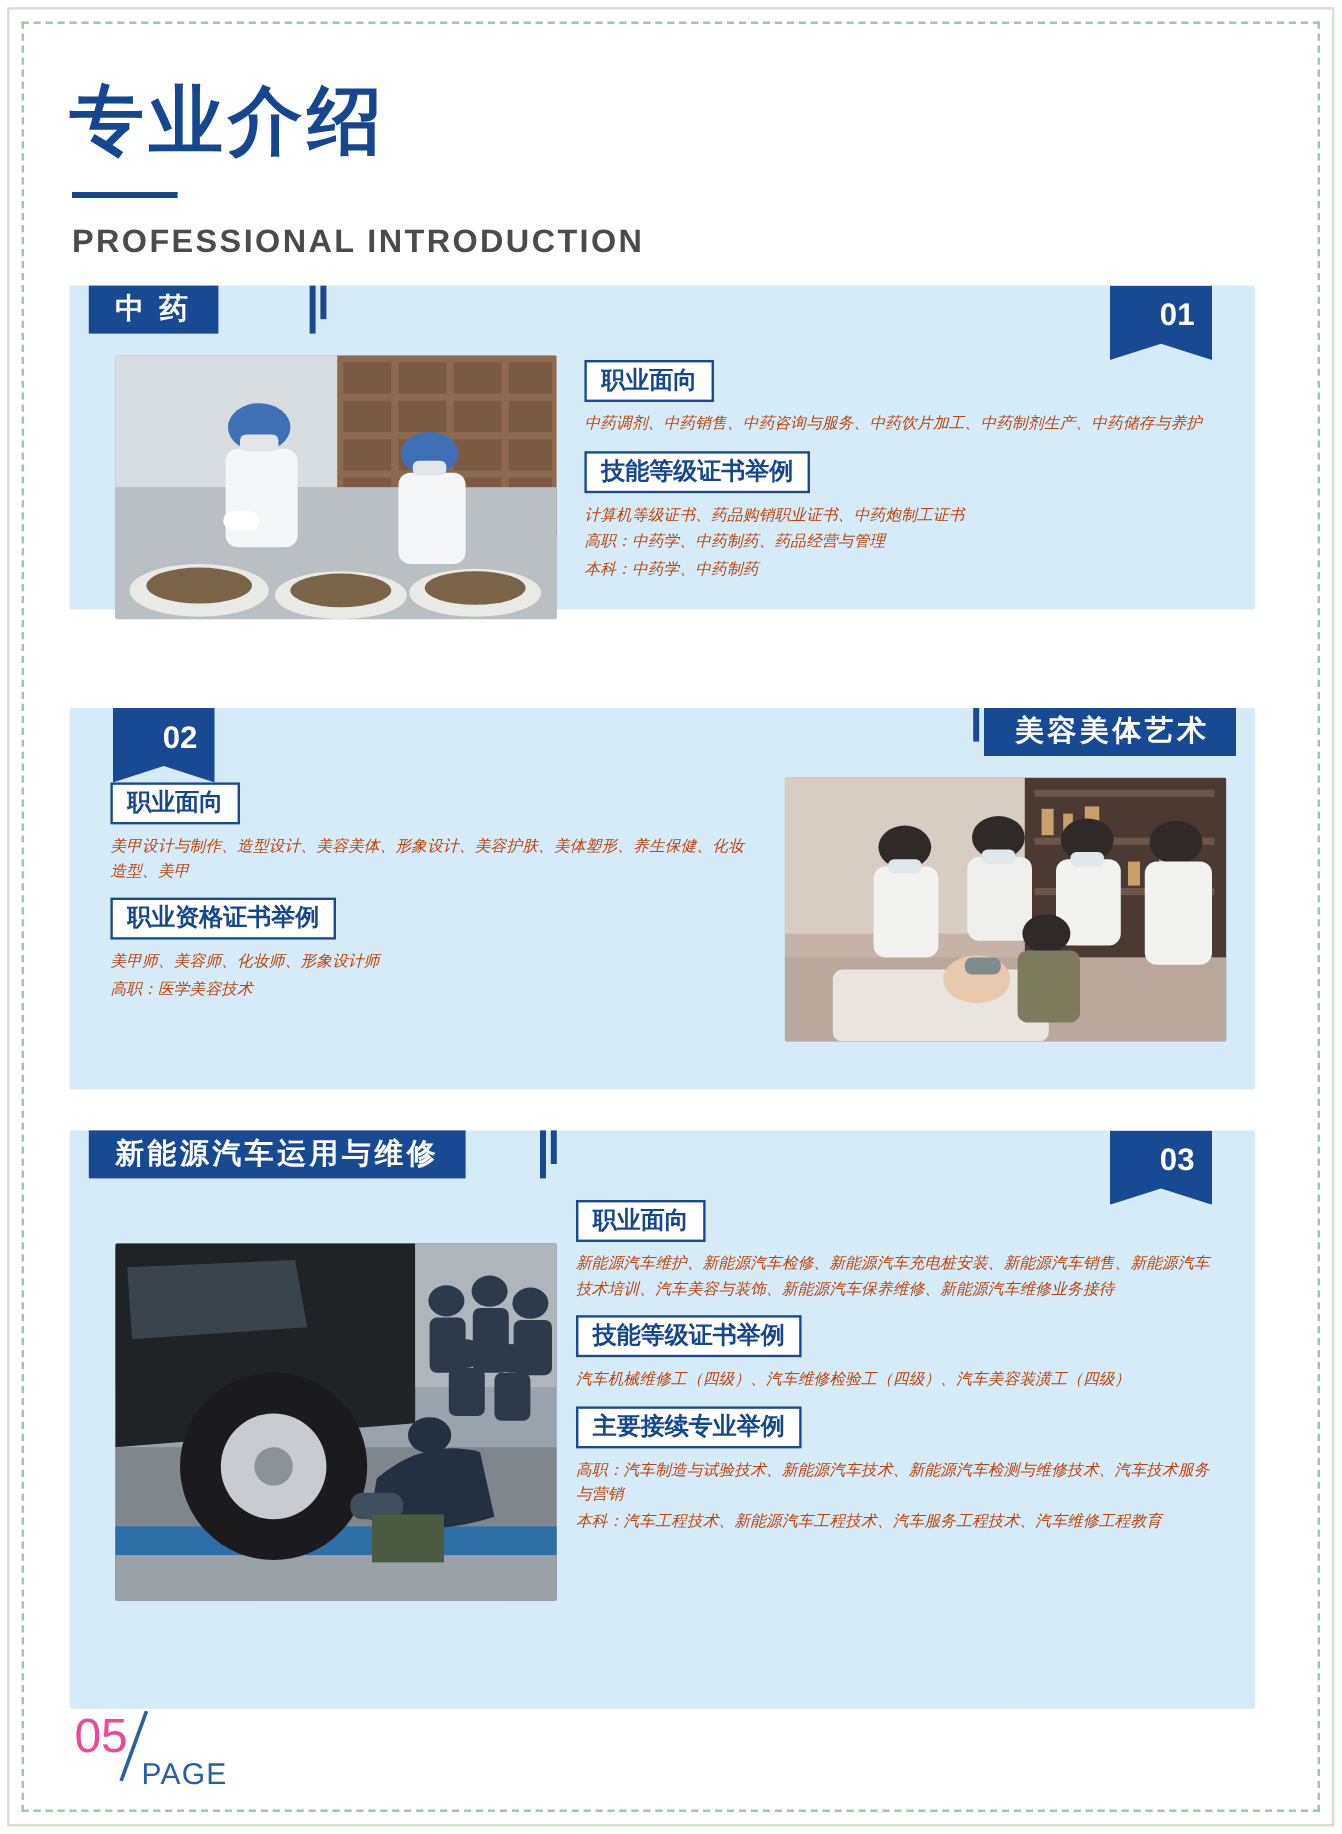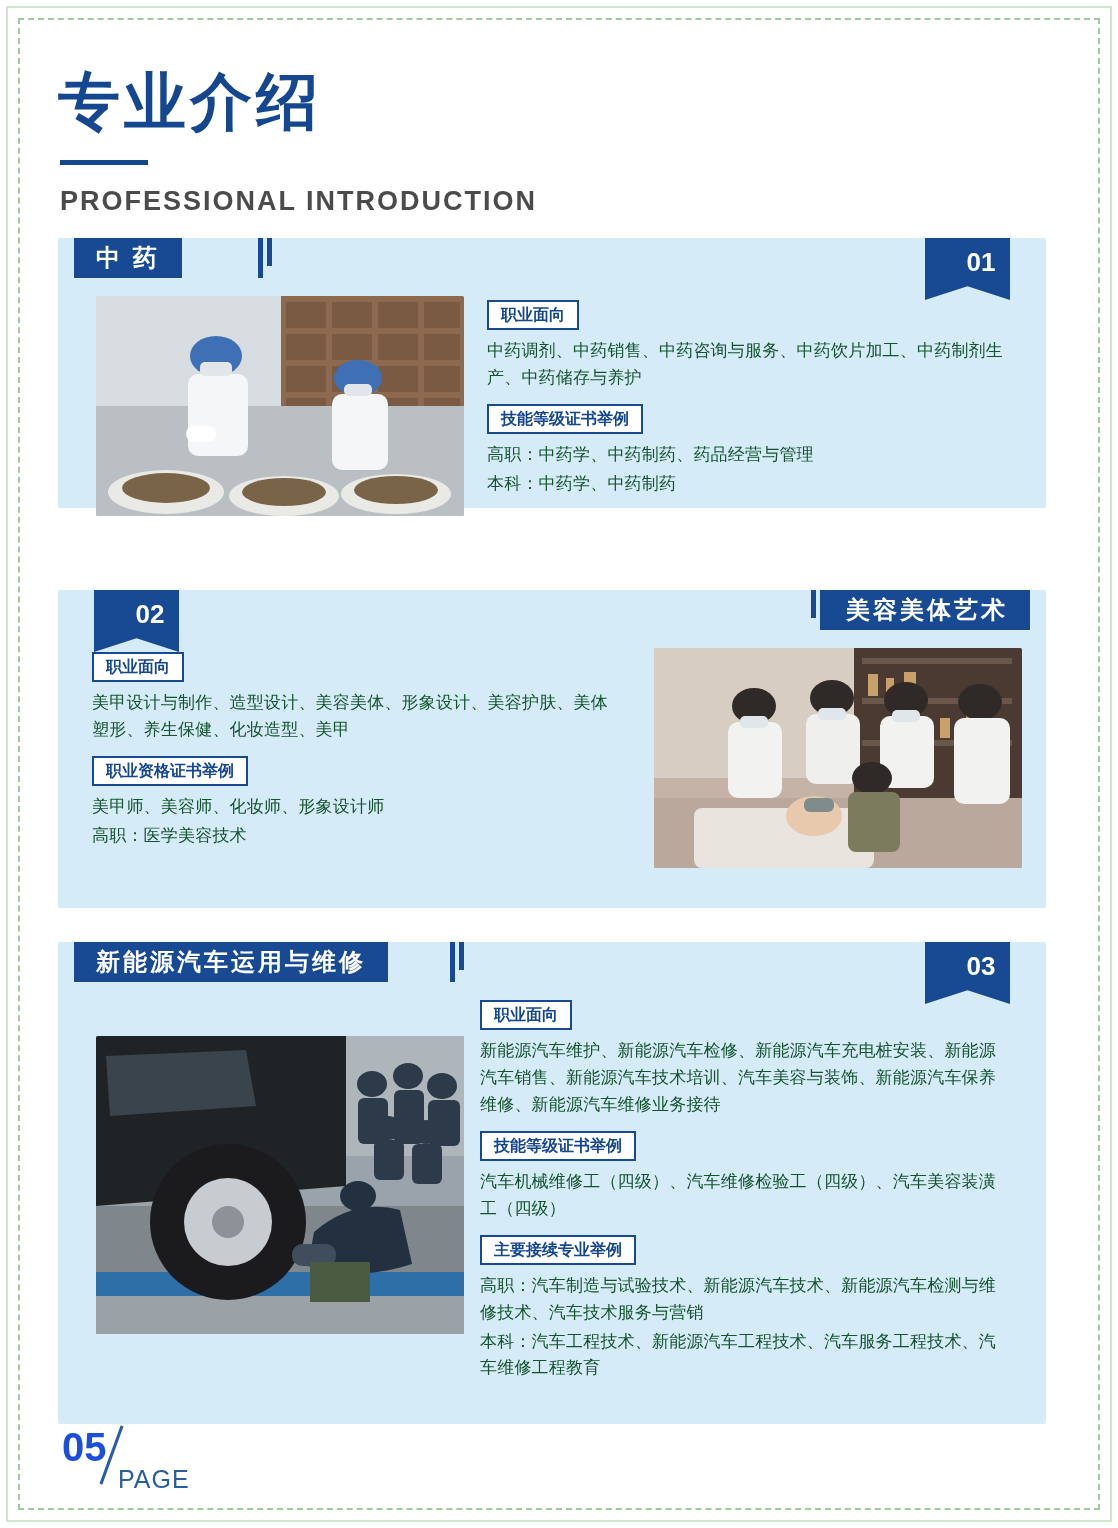--- a/index.html
+++ b/index.html
@@ -147,44 +147,45 @@
   .textblock { position: absolute; }
   #text-1 { left: 487px; top: 300px; width: 520px; }
   #text-2 { left: 92px; top: 652px; width: 530px; }
   #text-3 { left: 480px; top: 1000px; width: 530px; }
 
   .sec-label {
     display: inline-block;
     background: #ffffff;
     border: 2px solid #174a93;
     color: #14478f;
-    font-size: 16px;
+    font-size: 20px;
     font-weight: bold;
     padding: 3px 12px 4px 12px;
     line-height: 1.2;
     margin: 0 0 8px 0;
     white-space: nowrap;
   }
   .body-text {
-    font-size: 17px;
-    color: #14532d;
+    font-size: 13px;
+    color: #c2410c;
     line-height: 1.58;
     margin: 0 0 12px 0;
     letter-spacing: 0.2px;
+    font-style: italic;
   }
   .body-text.tight { margin-bottom: 10px; }
 
   
   .footer-num {
     position: absolute;
     left: 62px;
     bottom: 58px;
     font-size: 40px;
-    color: #1d4ed8;
-    font-weight: bold;
+    color: #ec4899;
+    font-weight: normal;
   }
   .footer-slash {
     position: absolute;
     left: 110px;
     bottom: 42px;
     width: 3px;
     height: 62px;
     background: #2a5ea3;
     transform: rotate(20deg);
   }
@@ -261,20 +262,21 @@
         <rect x="248" y="88" width="28" height="12" rx="5" fill="#e2e6ea"></rect>
       </g>
       <rect x="0" y="0" width="368" height="220" fill="none"></rect>
     </svg>
   </div>
 
   <div class="textblock" id="text-1">
     <div class="sec-label">职业面向</div>
     <p class="body-text">中药调剂、中药销售、中药咨询与服务、中药饮片加工、中药制剂生产、中药储存与养护</p>
     <div class="sec-label">技能等级证书举例</div>
+    <p class="body-text tight" style="margin-bottom:2px">计算机等级证书、药品购销职业证书、中药炮制工证书</p>
     <p class="body-text tight" style="margin-bottom:2px">高职：中药学、中药制药、药品经营与管理</p>
     <p class="body-text">本科：中药学、中药制药</p>
   </div>
 
   <div class="card" id="card-2">
     <div class="ribbon ribbon-left">02</div>
     <div class="tab tab-right">美容美体艺术</div>
     <div class="tab-bars" style="right:212px">
       <i class="short"></i>
         <i></i>

